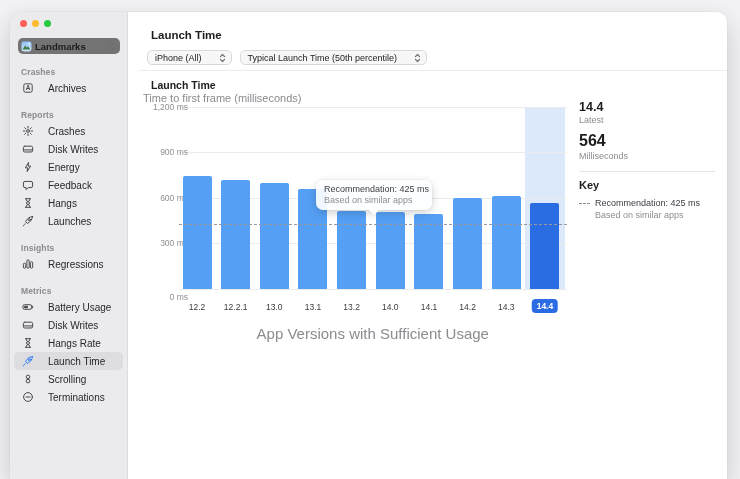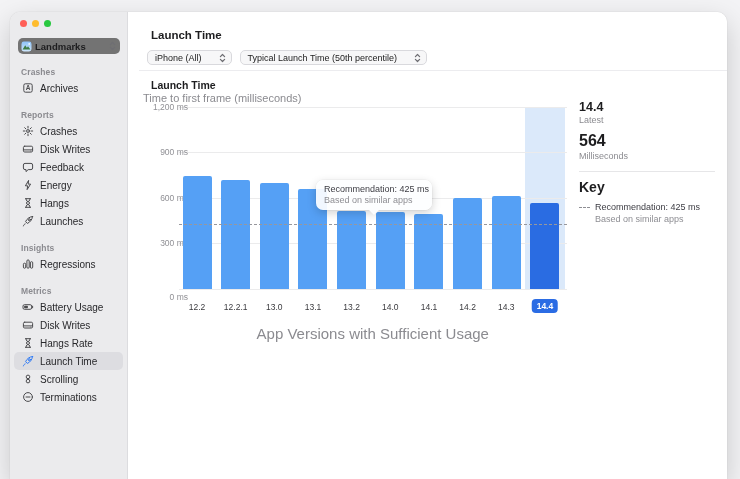--- a/index.html
+++ b/index.html
@@ -31,21 +31,21 @@
   }
   .project-select .label { font-size:9.5px; font-weight:600; color:#1d1d1f; margin-left:3px; flex:1; white-space:nowrap; overflow:hidden; }
   .app-icon { width:11px; height:11px; flex:0 0 auto; }
   .updown { width:9px; height:10px; flex:0 0 auto; }
   .section-header {
     font-size:8.5px; font-weight:700; color:#8b8b90;
     margin:13px 0 2px 11px; letter-spacing:.1px;
   }
   .side-item {
     height:18px; margin:0 4px; padding-left:7px; border-radius:5px;
-    display:flex; align-items:center; gap:6px; cursor:default;
+    display:flex; align-items:center; gap:14px; cursor:default;
   }
   .side-item.selected { background:#dddde1; }
   .side-item .itm-icon { width:13px; height:13px; display:flex; align-items:center; justify-content:center; flex:0 0 auto; }
   .side-item .itm-label { font-size:10px; color:#28282b; white-space:nowrap; }
   .itm-icon svg { stroke:#4a4a4d; }
   .side-item.selected .itm-icon svg { stroke:#2f7bf6; }
   
   .main { position:absolute; left:119px; top:0; right:0; bottom:0; background:#fff; }
   .win-title { position:absolute; left:22px; top:17px; font-size:11.5px; font-weight:700; color:#1d1d1f; }
   .filters { position:absolute; left:18px; top:38px; display:flex; gap:8px; }
@@ -79,21 +79,21 @@
     position:absolute; left:50%; bottom:-5px; transform:translateX(-50%);
     width:12px; height:6px; background:rgba(253,254,255,.96);
     clip-path:polygon(0 0,100% 0,50% 100%);
   }
   
   .stats { position:absolute; left:450px; top:88px; width:136px; }
   .stat-ver { font-size:12.5px; font-weight:700; }
   .stat-cap { font-size:9px; color:#8b8b90; margin-top:1px; }
   .stat-val { font-size:16px; font-weight:700; margin-top:7px; }
   .stats .divider { height:1px; background:#e6e6e8; margin:10px 0 7px 0; }
-  .key-hdr { font-size:14px; font-weight:700; }
+  .key-hdr { font-size:11px; font-weight:700; }
   .key-row { display:flex; align-items:center; gap:5px; margin-top:7px; }
   .key-dash { width:11px; border-top:1.5px dashed #8e8e93; height:0; flex:0 0 auto; }
   .key-txt { font-size:9px; color:#3c3c43; white-space:nowrap; }
   .key-sub { font-size:9px; color:#8e8e93; margin:2px 0 0 16px; white-space:nowrap; }
 </style>
 </head>
 <body>
 
 <div class="window">
 
@@ -154,32 +154,32 @@
                 <path d="M1.4 6.9h9.2"></path>
                 <circle cx="8.8" cy="8" r="0.4" fill="#4a4a4d" stroke="none"></circle>
               </g>
             </svg>
           </span>
           <span class="itm-label">Disk Writes</span>
         </div>
         <div class="side-item">
           <span class="itm-icon">
             <svg width="12" height="12" viewBox="0 0 12 12">
+              <path d="M6.6 1.4 L3.4 6.8 H5.7 L5.1 10.6 L8.6 5.1 H6.2 Z" fill="none" stroke-width="1" stroke-linejoin="round"></path>
+            </svg>
+          </span>
+          <span class="itm-label">Energy</span>
+        </div>
+        <div class="side-item">
+          <span class="itm-icon">
+            <svg width="12" height="12" viewBox="0 0 12 12">
               <path d="M3 2.4 h6 a1.6 1.6 0 0 1 1.6 1.6 v3 a1.6 1.6 0 0 1 -1.6 1.6 H6.2 L4 10.6 V8.6 H3 A1.6 1.6 0 0 1 1.4 7 V4 A1.6 1.6 0 0 1 3 2.4 Z" fill="none" stroke-width="1" stroke-linejoin="round"></path>
             </svg>
           </span>
           <span class="itm-label">Feedback</span>
-        </div>
-        <div class="side-item">
-          <span class="itm-icon">
-            <svg width="12" height="12" viewBox="0 0 12 12">
-              <path d="M6.6 1.4 L3.4 6.8 H5.7 L5.1 10.6 L8.6 5.1 H6.2 Z" fill="none" stroke-width="1" stroke-linejoin="round"></path>
-            </svg>
-          </span>
-          <span class="itm-label">Energy</span>
         </div>
         <div class="side-item">
           <span class="itm-icon">
             <svg width="12" height="12" viewBox="0 0 12 12">
               <g fill="none" stroke-width="1" stroke-linecap="round" stroke-linejoin="round">
                 <path d="M3.4 1.7h5.2M3.4 10.3h5.2"></path>
                 <path d="M4.2 1.9v1c0 1.6 3.6 1.8 3.6 3.1s-3.6 1.5-3.6 3.1v1"></path>
                 <path d="M7.8 1.9v1c0 1.6-3.6 1.8-3.6 3.1s3.6 1.5 3.6 3.1v1"></path>
               </g>
             </svg>

